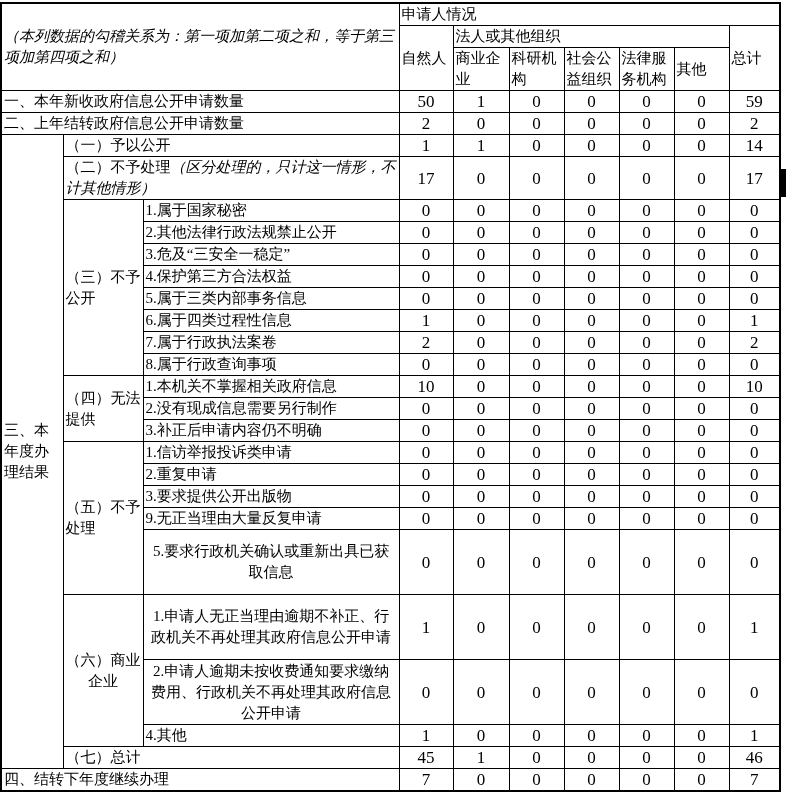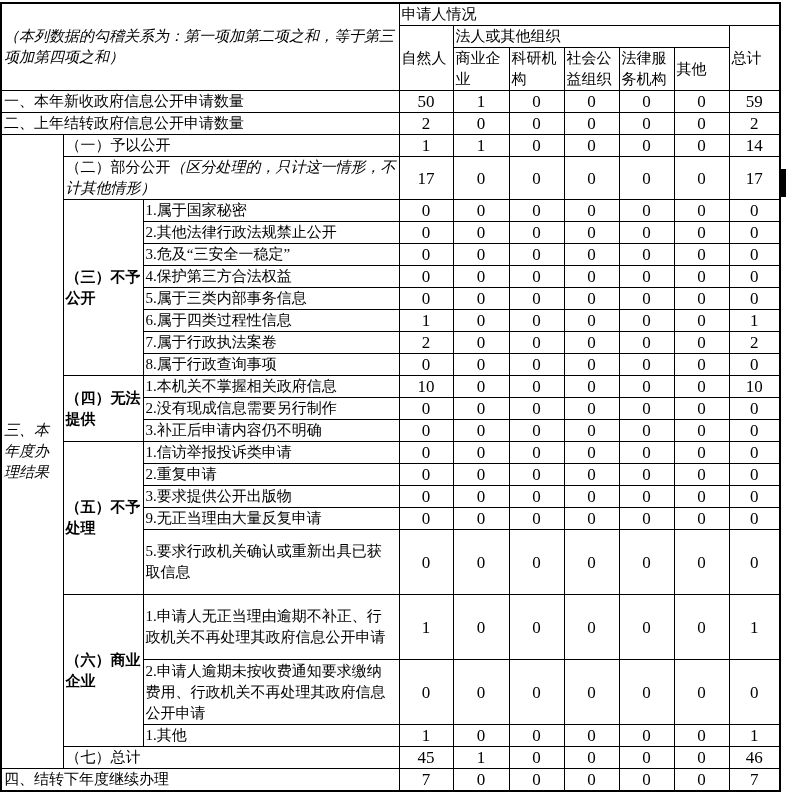--- a/index.html
+++ b/index.html
@@ -36,32 +36,32 @@
   td.note-cell {
     padding: 2px 14px 2px 8px;
     font-style: italic;
     line-height: 25px;
     vertical-align: middle;
     font-family: Liberation Serif, serif;
   }
   
   td.lbl { text-align: left; padding-left: 4px; }
   td.item { padding-left: 3px; }
-  td.grp { padding-left: 2px; padding-right: 2px; font-weight: bold; }
-  td.sec { padding-left: 4px; padding-right: 4px; font-style: italic; }
+  td.grp { padding-left: 2px; padding-right: 2px; }
+  td.sec { padding-left: 4px; padding-right: 4px; }
   .kai { font-style: italic; }
   
   table.stat td.num {
     text-align: center;
     font-size: 17px;
     font-family: "Liberation Serif", serif;
     padding: 0;
   }
   tr.h42 > td { height: 42px; }
-  tr.h64 > td { height: 64px; }
+  tr.h64 > td { height: 64px; text-align: center; }
   
   .edge-mark {
     position: absolute;
     right: 0; top: 167px;
     width: 5px; height: 28px;
     background: #000;
   }
 </style>
 </head>
 <body>
@@ -124,21 +124,21 @@
       <td class="lbl" colspan="2">（一）予以公开</td>
     <td class="num">1</td>
           <td class="num">1</td>
           <td class="num">0</td>
           <td class="num">0</td>
           <td class="num">0</td>
           <td class="num">0</td>
           <td class="num">14</td>
         </tr>
     <tr class="h42">
-      <td class="lbl" colspan="2"><span>（二）部分公开</span><span class="kai">（区分处理的，只计这一情形，不计其他情形）</span></td>
+      <td class="lbl" colspan="2"><span>（二）不予处理</span><span class="kai">（区分处理的，只计这一情形，不计其他情形）</span></td>
     <td class="num">17</td>
           <td class="num">0</td>
           <td class="num">0</td>
           <td class="num">0</td>
           <td class="num">0</td>
           <td class="num">0</td>
           <td class="num">17</td>
         </tr>
     <tr>
       <td class="lbl grp" rowspan="8">（三）不予公开</td>
@@ -318,21 +318,21 @@
       <td class="lbl item">2.申请人逾期未按收费通知要求缴纳费用、行政机关不再处理其政府信息公开申请</td>
     <td class="num">0</td>
           <td class="num">0</td>
           <td class="num">0</td>
           <td class="num">0</td>
           <td class="num">0</td>
           <td class="num">0</td>
           <td class="num">0</td>
         </tr>
     <tr>
-      <td class="lbl item">1.其他</td>
+      <td class="lbl item">4.其他</td>
     <td class="num">1</td>
           <td class="num">0</td>
           <td class="num">0</td>
           <td class="num">0</td>
           <td class="num">0</td>
           <td class="num">0</td>
           <td class="num">1</td>
         </tr>
     <tr>
       <td class="lbl" colspan="2">（七）总计</td>

